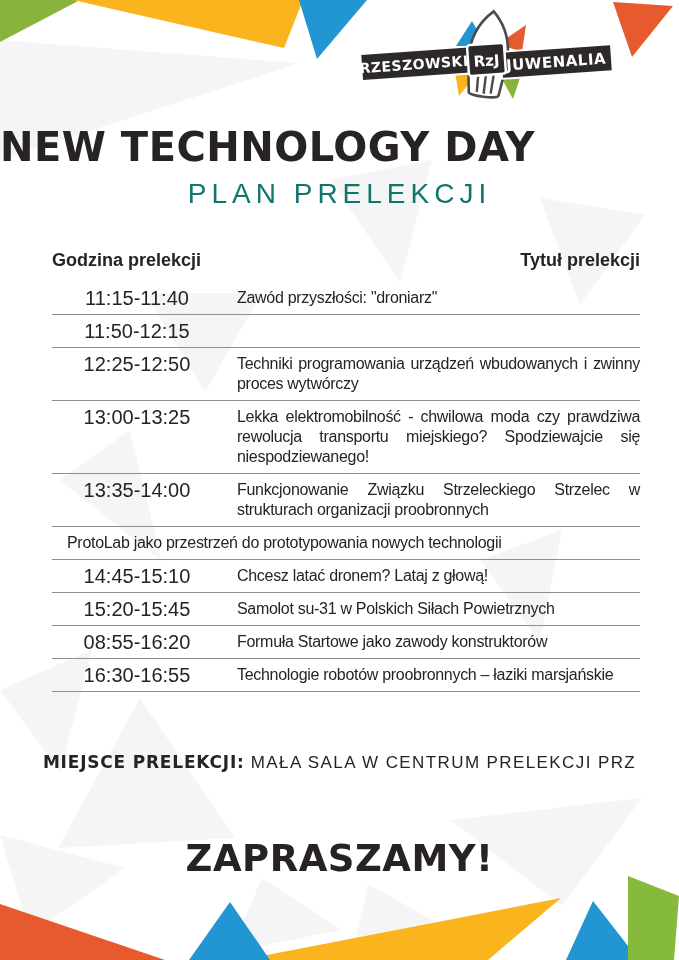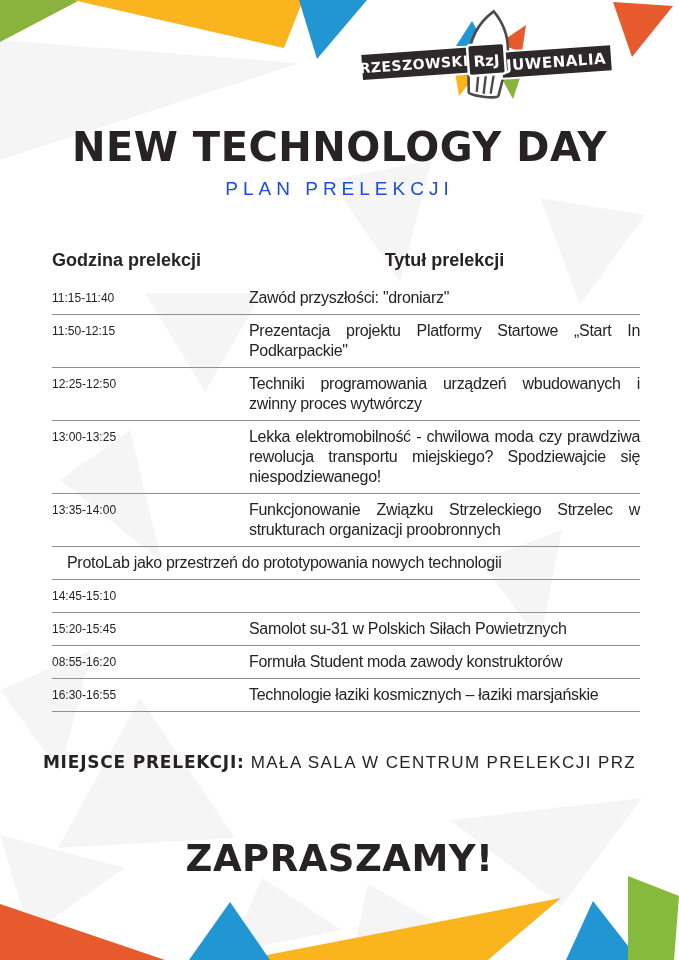--- a/index.html
+++ b/index.html
@@ -5,40 +5,40 @@
   html,body{margin:0;padding:0;background:#e9e9e9;}
   .poster{
     position:relative;width:679px;height:960px;margin:0 auto;
     background:#ffffff;overflow:hidden;
     font-family:"Liberation Sans",sans-serif;color:#272324;
   }
   .decor{position:absolute;left:0;top:0;width:679px;height:960px;pointer-events:none;}
   .logo{position:absolute;left:360px;top:6px;width:255px;height:104px;}
   .logo text{font-family:"DejaVu Sans",sans-serif;font-weight:bold;fill:#ffffff;}
   .page-title{
-    position:absolute;left:0;top:124px;width:100%;text-align:center;
+    position:absolute;left:0;top:124px;width:100%;text-align:left;
     font-family:"DejaVu Sans",sans-serif;font-weight:800;font-size:40px;
     letter-spacing:.5px;color:#272324;
   }
   .page-subtitle{
     position:absolute;left:0;top:178px;width:100%;text-align:center;
-    font-size:19px;font-weight:400;letter-spacing:5px;color:#1d4ed8;
+    font-size:28px;font-weight:400;letter-spacing:5px;color:#0f766e;
   }
   .schedule{position:absolute;left:52px;top:250px;width:588px;}
-  .srow{display:flex;align-items:flex-start;border-bottom:1px solid #8f8f8f;padding:6px 0;gap:12px;}
+  .srow{display:flex;align-items:flex-start;border-bottom:1px solid #8f8f8f;padding:6px 0;}
   .srow.head{border-bottom:none;padding:0 0 12px 0;}
   .cell-time{
-    flex:none;width:170px;font-size:12px;line-height:20px;
+    flex:none;width:170px;text-align:center;font-size:20px;line-height:20px;
   }
   .cell-title{
     flex:1;margin-left:15px;text-align:justify;font-size:16px;line-height:20px;
     letter-spacing:-0.3px;
   }
   .head .cell-time{text-align:left;font-weight:bold;font-size:18px;letter-spacing:0;}
-  .head .cell-title{font-weight:bold;font-size:18px;text-align:center;letter-spacing:0;}
+  .head .cell-title{font-weight:bold;font-size:18px;text-align:right;letter-spacing:0;}
   .venue{
     position:absolute;left:0;top:752px;width:100%;text-align:center;
     font-size:17px;white-space:nowrap;
   }
   .venue-label{font-family:"DejaVu Sans",sans-serif;font-weight:800;letter-spacing:.8px;text-align:center;}
   .venue-value{letter-spacing:1.4px;}
   .closing{
     position:absolute;left:0;top:837px;width:100%;text-align:center;
     font-family:"DejaVu Sans",sans-serif;font-weight:800;font-size:37px;letter-spacing:.5px;
   }
@@ -116,21 +116,20 @@
     </div>
     <div>
 
         <div class="srow">
           <div class="cell-time">11:15-11:40</div>
           <div class="cell-title">Zawód przyszłości: "droniarz"</div>
         </div>
 
         <div class="srow">
           <div class="cell-time">11:50-12:15</div>
-          <div class="cell-title">Prezentacja projektu Platformy Startowe „Start In Podkarpackie"</div>
         </div>
 
         <div class="srow">
           <div class="cell-time">12:25-12:50</div>
           <div class="cell-title">Techniki programowania urządzeń wbudowanych i zwinny proces wytwórczy</div>
         </div>
 
         <div class="srow">
           <div class="cell-time">13:00-13:25</div>
           <div class="cell-title">Lekka elektromobilność - chwilowa moda czy prawdziwa rewolucja transportu miejskiego? Spodziewajcie się niespodziewanego!</div>
@@ -140,35 +139,36 @@
           <div class="cell-time">13:35-14:00</div>
           <div class="cell-title">Funkcjonowanie Związku Strzeleckiego Strzelec w strukturach organizacji proobronnych</div>
         </div>
 
         <div class="srow">
           <div class="cell-title">ProtoLab jako przestrzeń do prototypowania nowych technologii</div>
         </div>
 
         <div class="srow">
           <div class="cell-time">14:45-15:10</div>
+          <div class="cell-title">Chcesz latać dronem? Lataj z głową!</div>
         </div>
 
         <div class="srow">
           <div class="cell-time">15:20-15:45</div>
           <div class="cell-title">Samolot su-31 w Polskich Siłach Powietrznych</div>
         </div>
 
         <div class="srow">
           <div class="cell-time">08:55-16:20</div>
-          <div class="cell-title">Formuła Student moda zawody konstruktorów</div>
+          <div class="cell-title">Formuła Startowe jako zawody konstruktorów</div>
         </div>
 
         <div class="srow">
           <div class="cell-time">16:30-16:55</div>
-          <div class="cell-title">Technologie łaziki kosmicznych – łaziki marsjańskie</div>
+          <div class="cell-title">Technologie robotów proobronnych – łaziki marsjańskie</div>
         </div>
       </div>
   </div>
 
   <div class="venue">
     <span class="venue-label">MIEJSCE PRELEKCJI:</span><span class="venue-value"> MAŁA SALA W CENTRUM PRELEKCJI PRZ</span>
   </div>
 
   <div class="closing">ZAPRASZAMY!</div>
 

